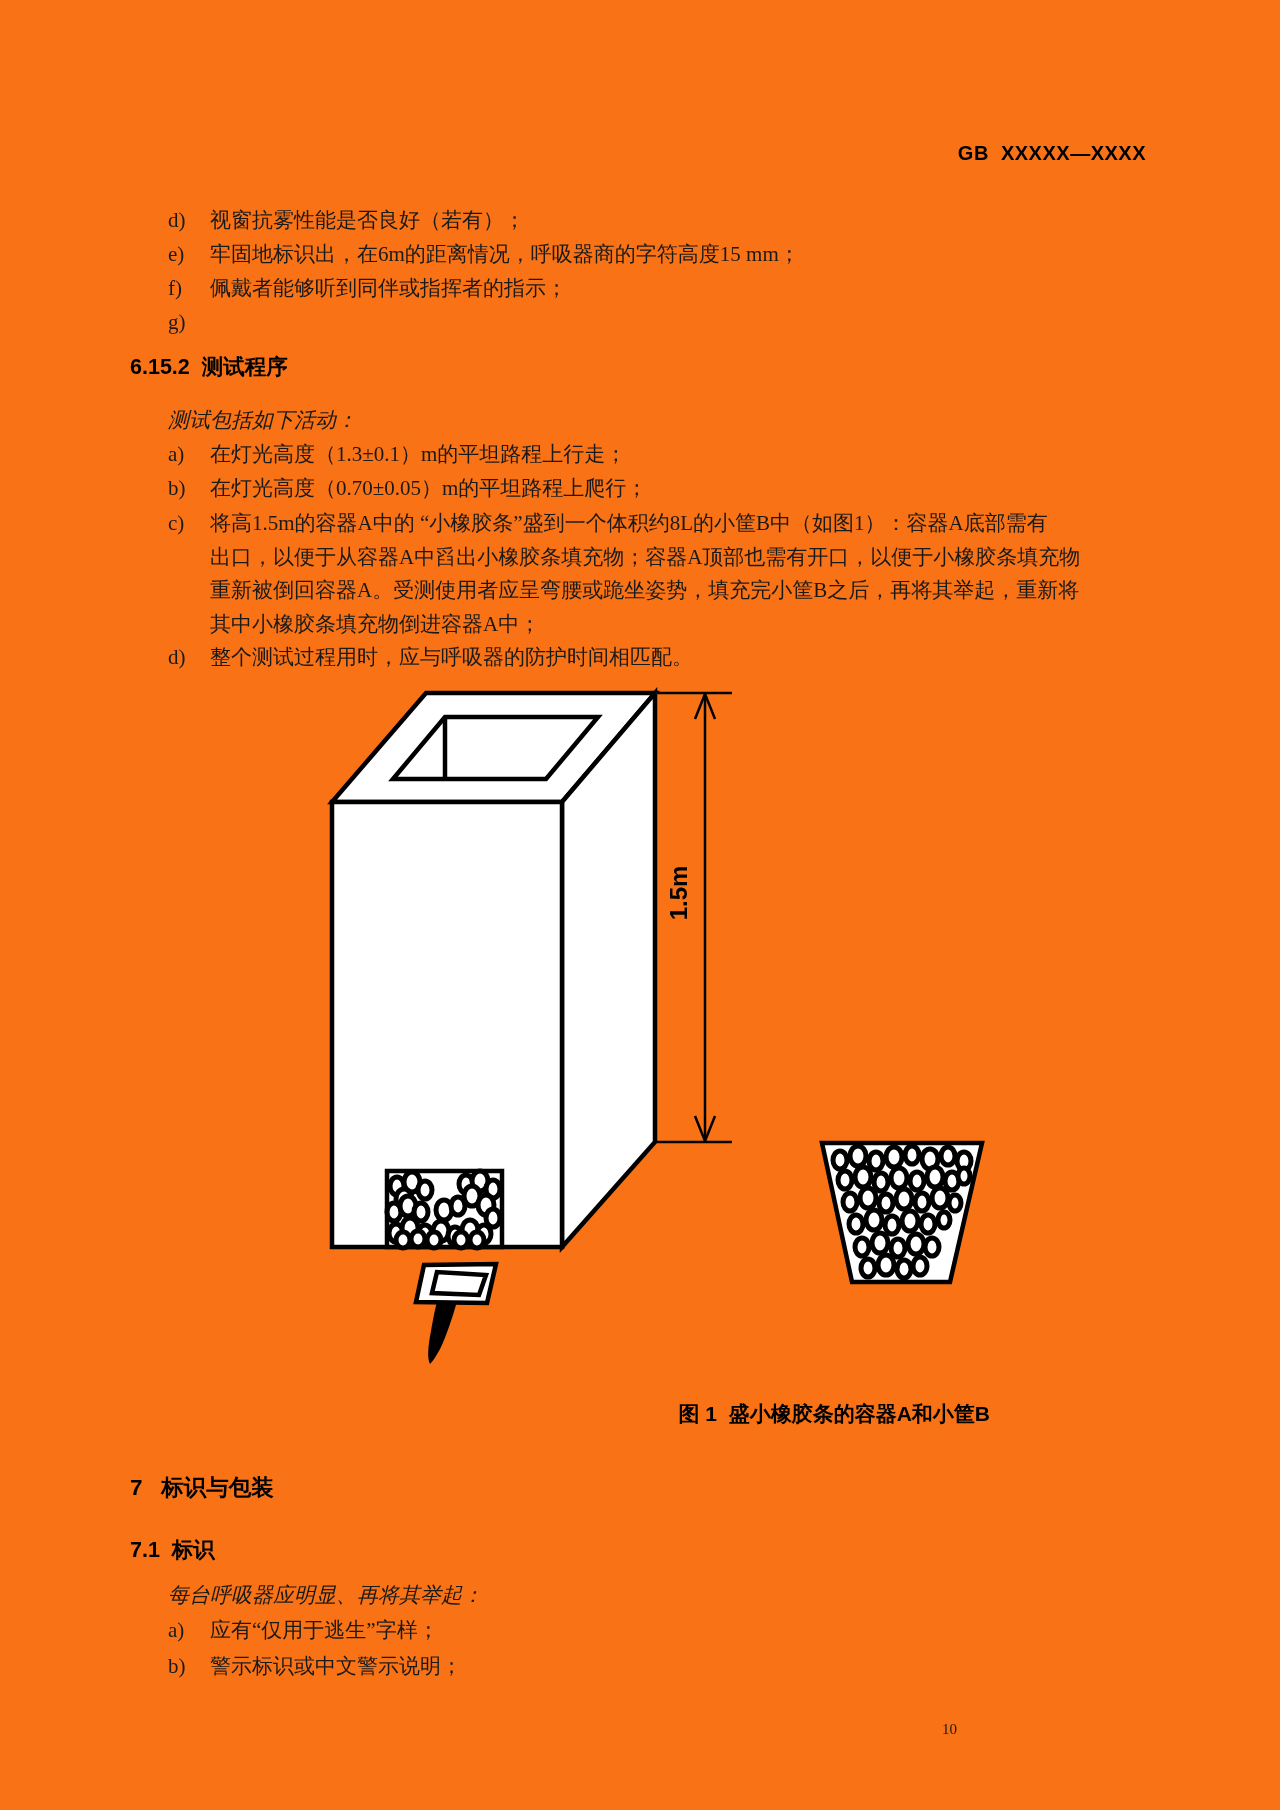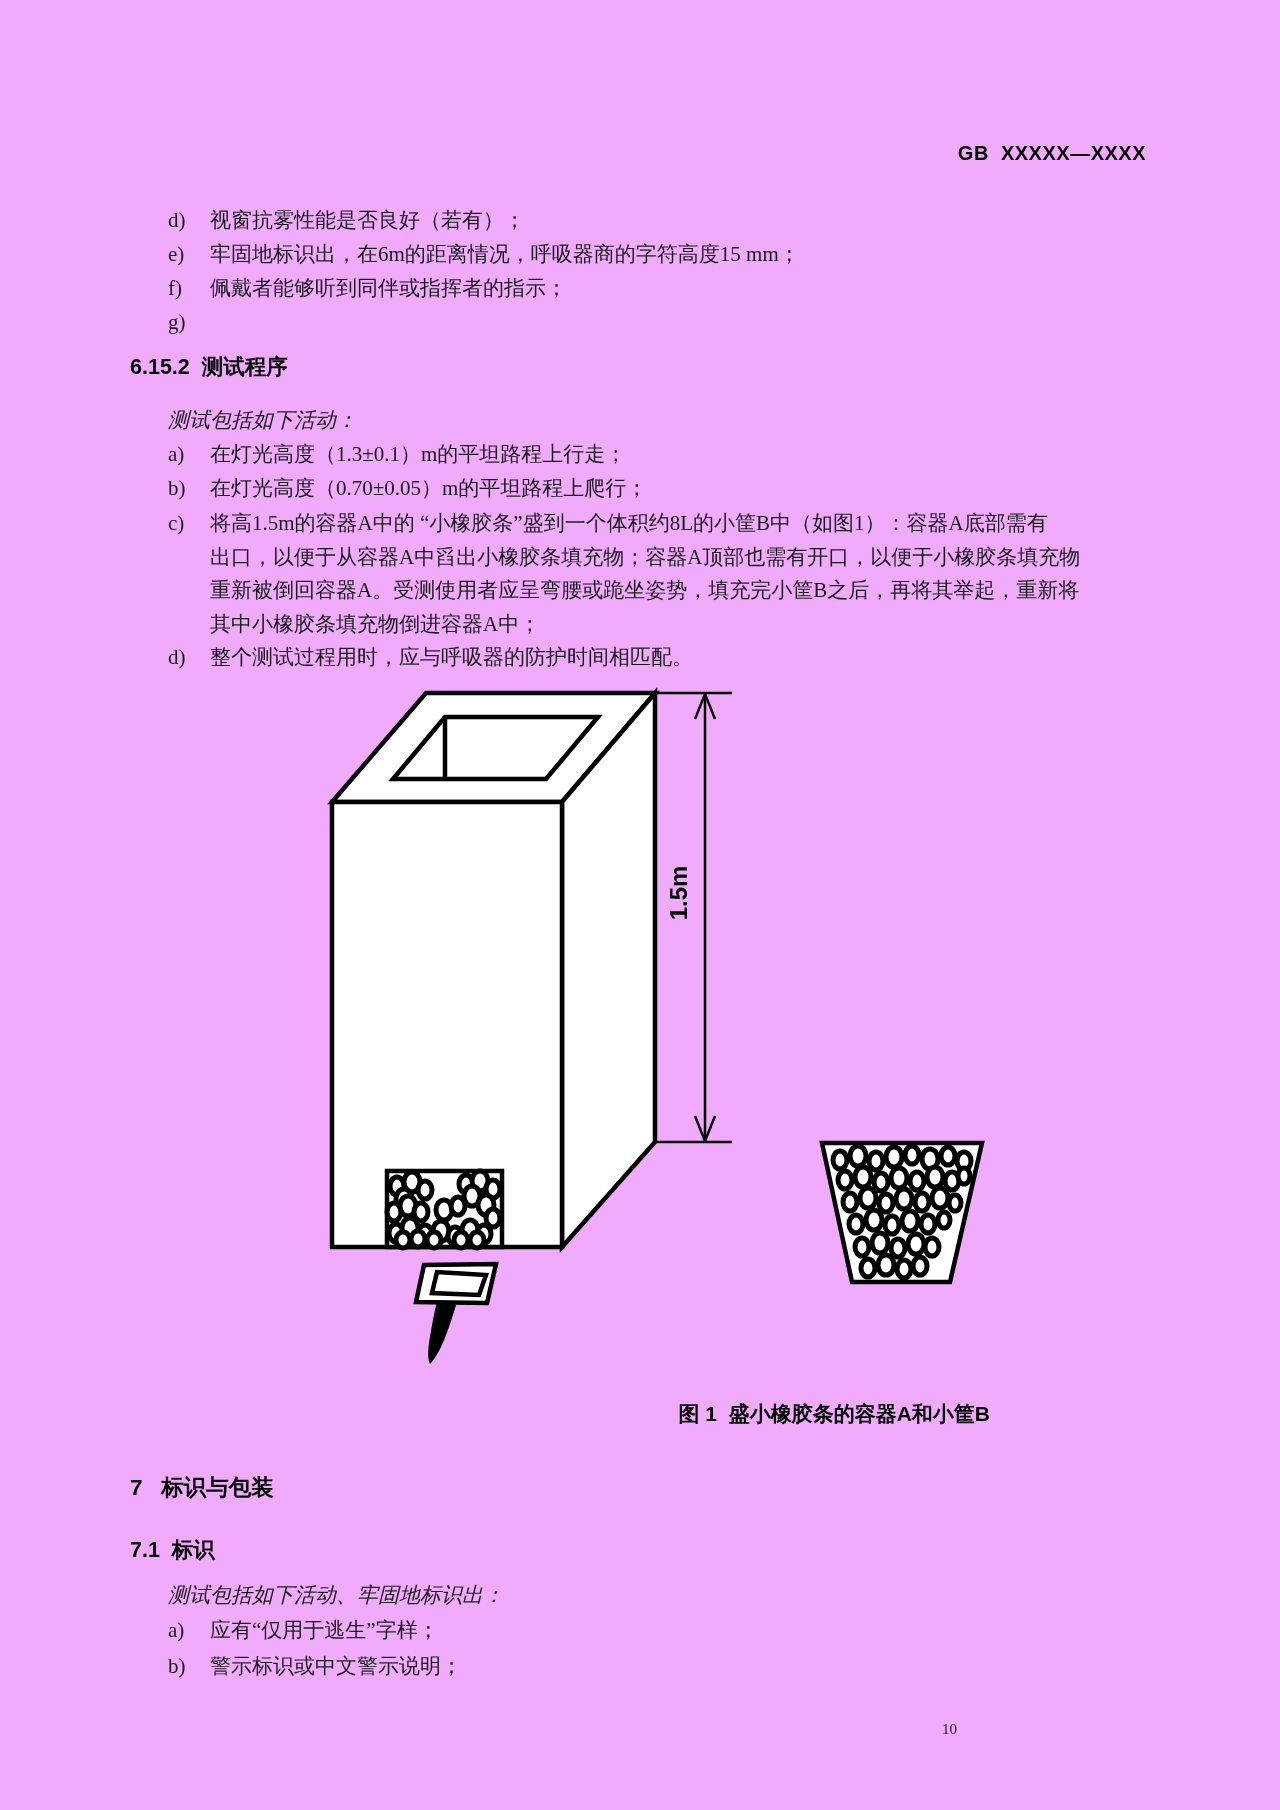--- a/index.html
+++ b/index.html
@@ -1,17 +1,17 @@
 <!DOCTYPE html>
 <html><head>
 <meta charset="utf-8">
 <style>
   html,body{margin:0;padding:0;background:#ffffff;}
   .page{
-    position:relative;width:1280px;height:1810px;background:#f0abfc;
+    position:relative;width:1280px;height:1810px;background:#f97316;
     font-family:"Liberation Serif","DejaVu Serif",serif;color:#111;overflow:hidden;
   }
   .doc-code{
     position:absolute;top:142px;right:134px;
     font-family:"Liberation Sans","DejaVu Sans",sans-serif;font-weight:bold;
     font-size:20px;white-space:pre;letter-spacing:.5px;color:#000;
   }
   .li{position:absolute;left:168px;display:flex;font-size:21px;line-height:33.5px;color:#1a1a1a;}
   .li .mk{width:42px;flex:none;}
   .li .li-text{white-space:pre-line;}
@@ -181,21 +181,21 @@
       <ellipse class="ring" cx="920" cy="1266" rx="7" ry="9"></ellipse>
     </g>
   </svg>
 
   <div class="caption">图 1  盛小橡胶条的容器A和小筐B</div>
 
   <div class="heading" style="top:1474px;font-size:22.5px">7   标识与包装</div>
 
   <div class="heading" style="top:1537px">7.1  标识</div>
 
-  <div class="para" style="top:1579px">测试包括如下活动、牢固地标识出：</div>
+  <div class="para" style="top:1579px">每台呼吸器应明显、再将其举起：</div>
 
   <div class="li" style="top:1614px">
     <span class="mk">a)</span>
     <span class="li-text">应有“仅用于逃生”字样；</span>
   </div>
   <div class="li" style="top:1650px">
     <span class="mk">b)</span>
     <span class="li-text">警示标识或中文警示说明；</span>
   </div>
 

